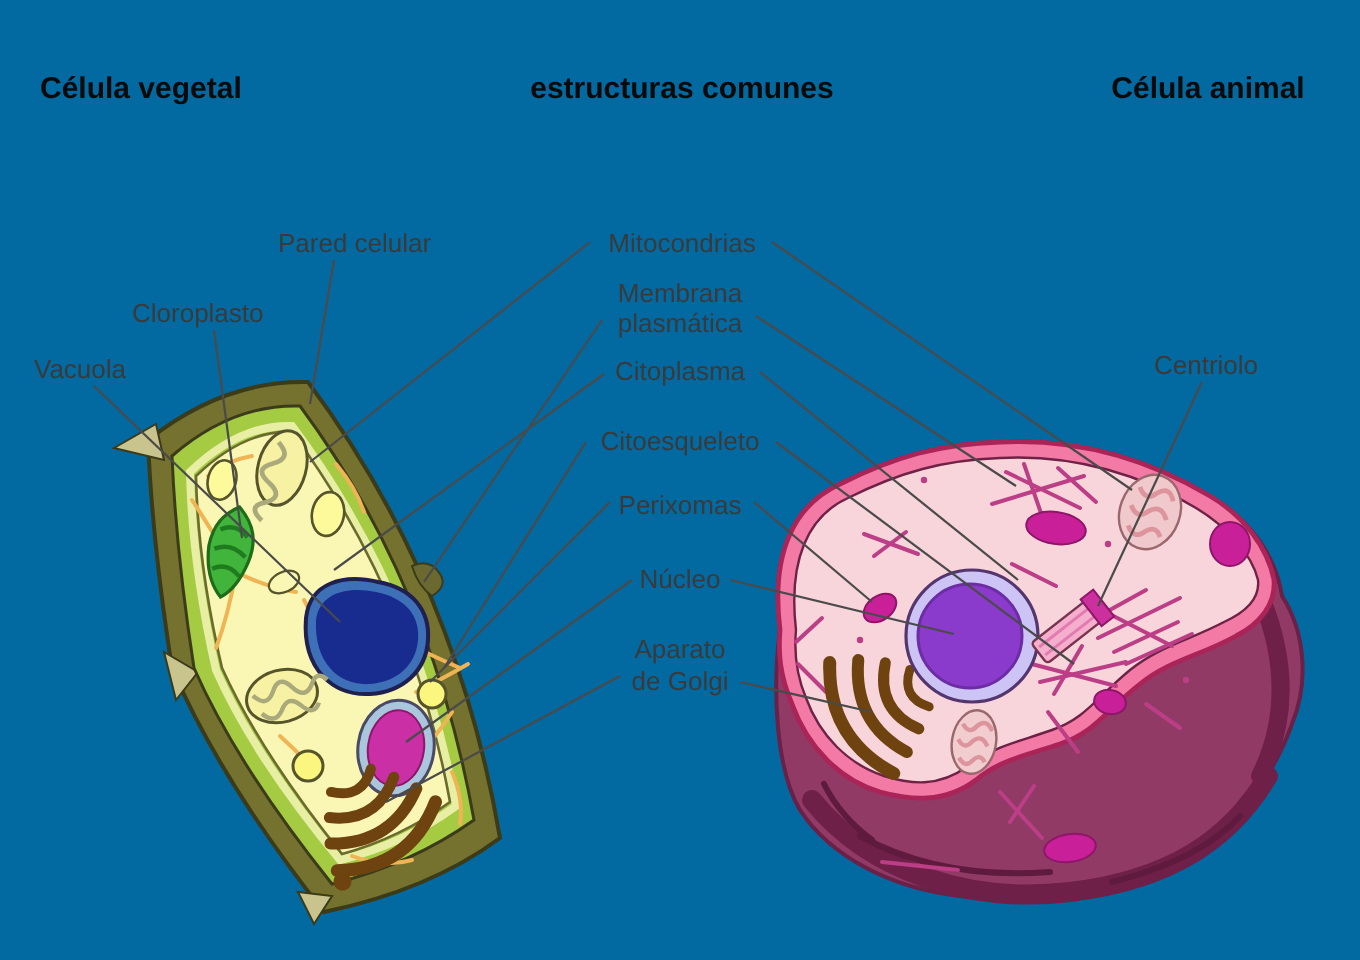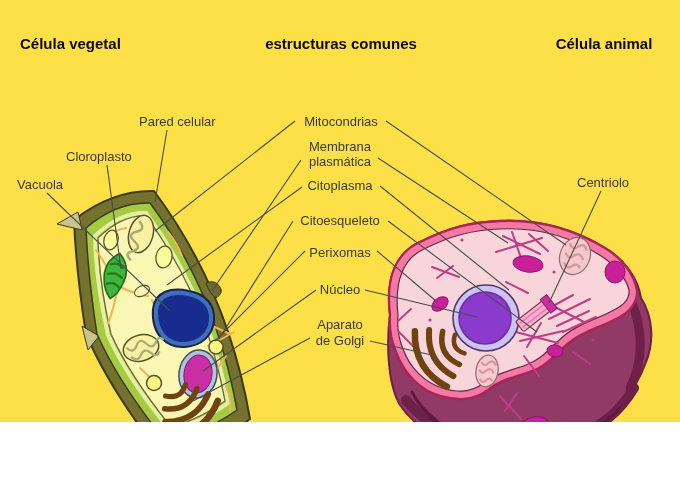--- a/index.html
+++ b/index.html
@@ -1,16 +1,16 @@
 <!DOCTYPE html>
 <html><head>
 <meta charset="utf-8">
 <style>
   html,body{margin:0;padding:0;background:#ffffff;}
-  .stage{position:relative;width:680px;height:422px;background:#fde047;overflow:hidden;
+  .stage{position:relative;width:680px;height:480px;background:#0369a1;overflow:hidden;
          font-family:"Liberation Sans", sans-serif;}
   svg{display:block;}
   text{font-family:"Liberation Sans", sans-serif;}
   .hdr{font-size:15px;font-weight:bold;fill:#0a0a0a;}
   .lbl{font-size:13px;fill:#3a3a3a;}
   .leader{stroke:#4a4a4a;stroke-width:1.1;fill:none;}
 </style>
 </head>
 <body>
 

